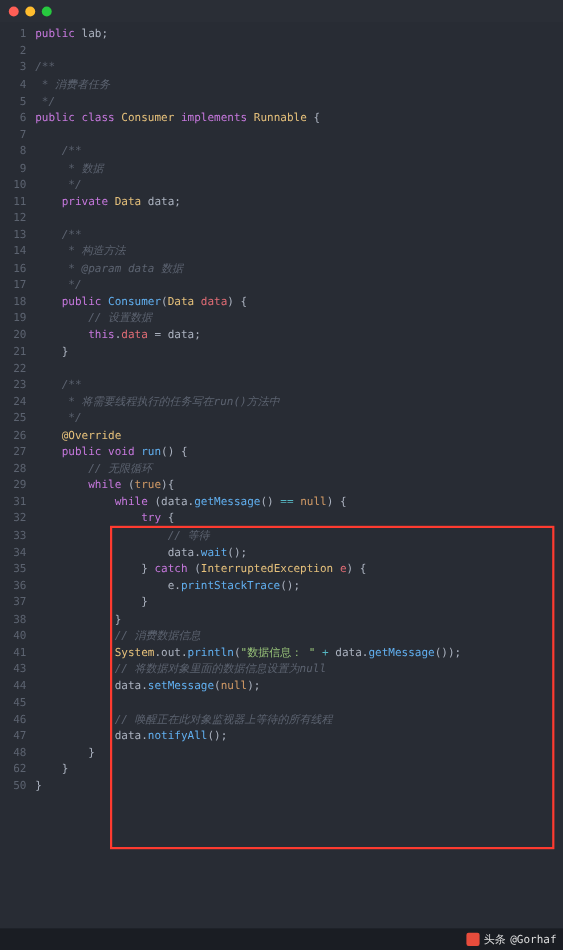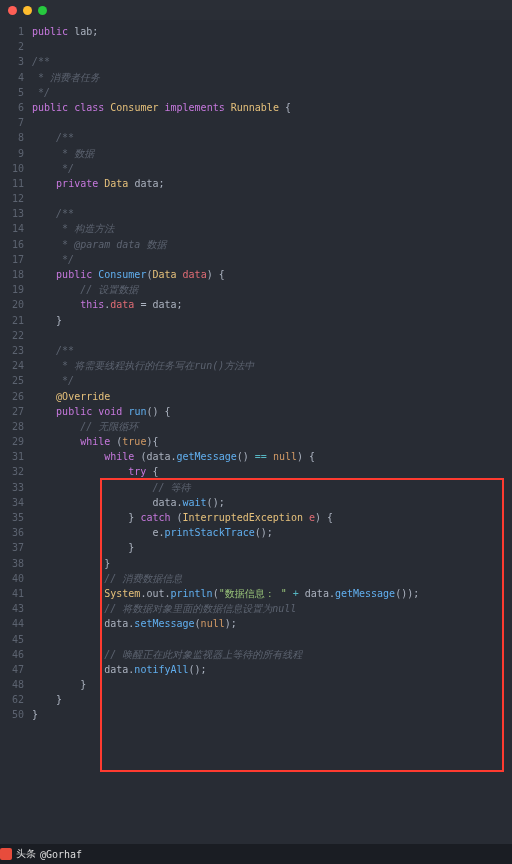--- a/index.html
+++ b/index.html
@@ -18,21 +18,21 @@
   .t{color:#e5c07b}
   .m{color:#61afef}
   .s{color:#98c379}
   .c{color:#5c6370;font-style:italic}
   .a{color:#e5c07b}
   .v{color:#e06c75}
   .p{color:#abb2bf}
   .o{color:#56b6c2}
   .d{color:#d19a66}
   .highlight-box{position:absolute;border:2px solid #ff3b30;left:100px;top:478px;width:400px;height:290px;pointer-events:none}
-  .footer{position:absolute;bottom:0;left:0;right:0;height:20px;background:#1a1d23;display:flex;align-items:center;padding-right:6px;gap:4px;color:#ddd;font-size:10px}
+  .footer{position:absolute;bottom:0;left:0;right:0;height:20px;background:#1a1d23;display:flex;align-items:center;justify-content:flex-end;padding-right:6px;gap:4px;color:#ddd;font-size:10px}
   .footer-icon{width:12px;height:12px;background:#e74c3c;border-radius:2px}
 </style>
 </head>
 <body>
 
 <div class="window">
   <div class="titlebar">
     <div class="dot red"></div>
     <div class="dot yellow"></div>
     <div class="dot green"></div>

